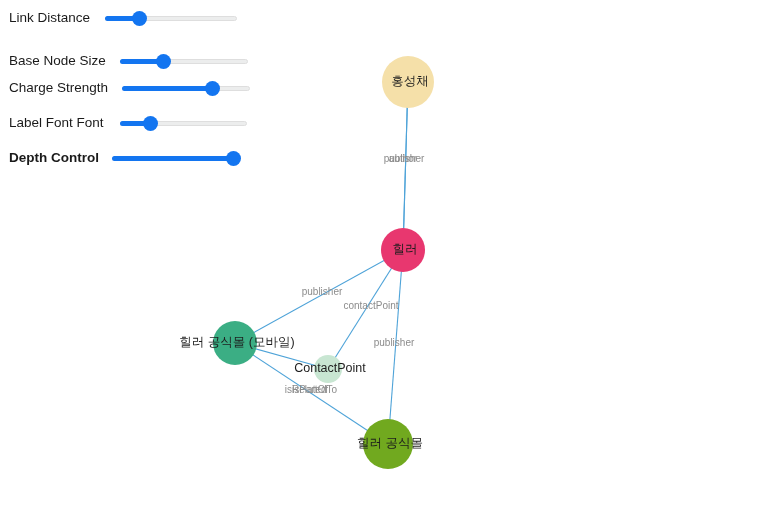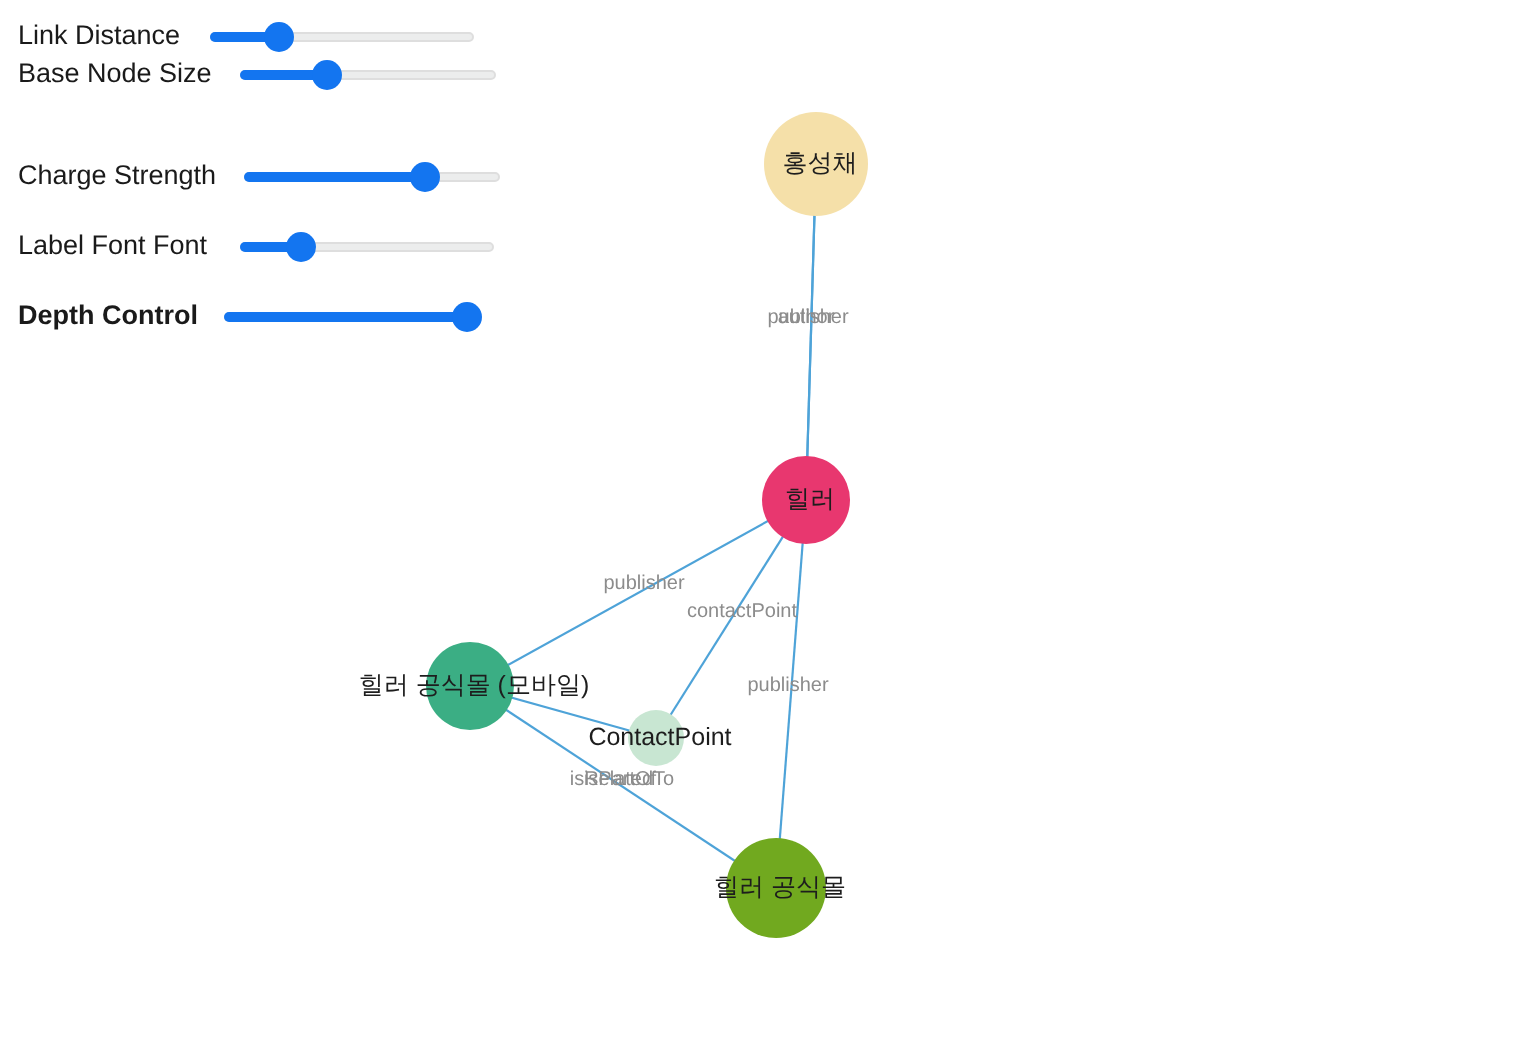--- a/index.html
+++ b/index.html
@@ -104,21 +104,21 @@
 
 <div id="controls-panel">
     <div class="control-row" style="position: absolute; left: 0px; top: 1px; width: 270px;">
       <div class="control-label">Link Distance</div>
       <div class="slider-wrap" style="left: 105px; width: 132px; top: 0px; height: 34px;">
         <div class="slider-track"></div>
         <div class="slider-fill" style="width: 34px; background: rgb(19, 117, 240);"></div>
         <div class="slider-thumb" style="left: 34px; background: rgb(19, 117, 240);"></div>
       </div>
     </div>
-    <div class="control-row" style="position: absolute; left: 0px; top: 20px; width: 270px;">
+    <div class="control-row" style="position: absolute; left: 0px; top: 44px; width: 270px;">
       <div class="control-label">Base Node Size</div>
       <div class="slider-wrap" style="left: 120px; width: 128px; top: 0px; height: 34px;">
         <div class="slider-track"></div>
         <div class="slider-fill" style="width: 43px; background: rgb(19, 117, 240);"></div>
         <div class="slider-thumb" style="left: 43px; background: rgb(19, 117, 240);"></div>
       </div>
     </div>
     <div class="control-row" style="position: absolute; left: 0px; top: 71px; width: 270px;">
       <div class="control-label">Charge Strength</div>
       <div class="slider-wrap" style="left: 122px; width: 128px; top: 0px; height: 34px;">

